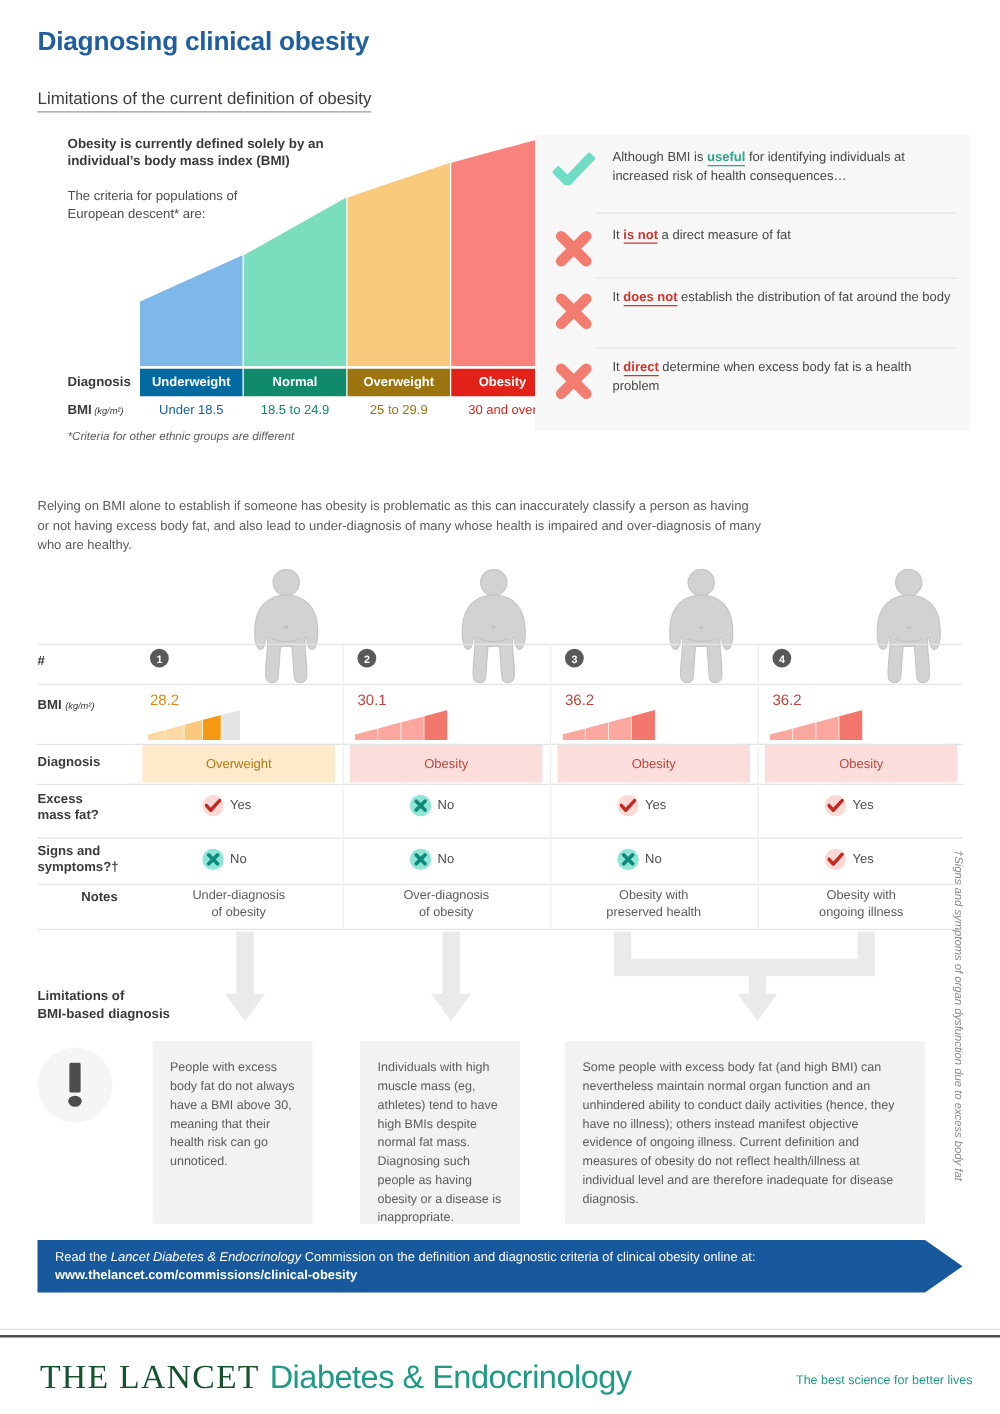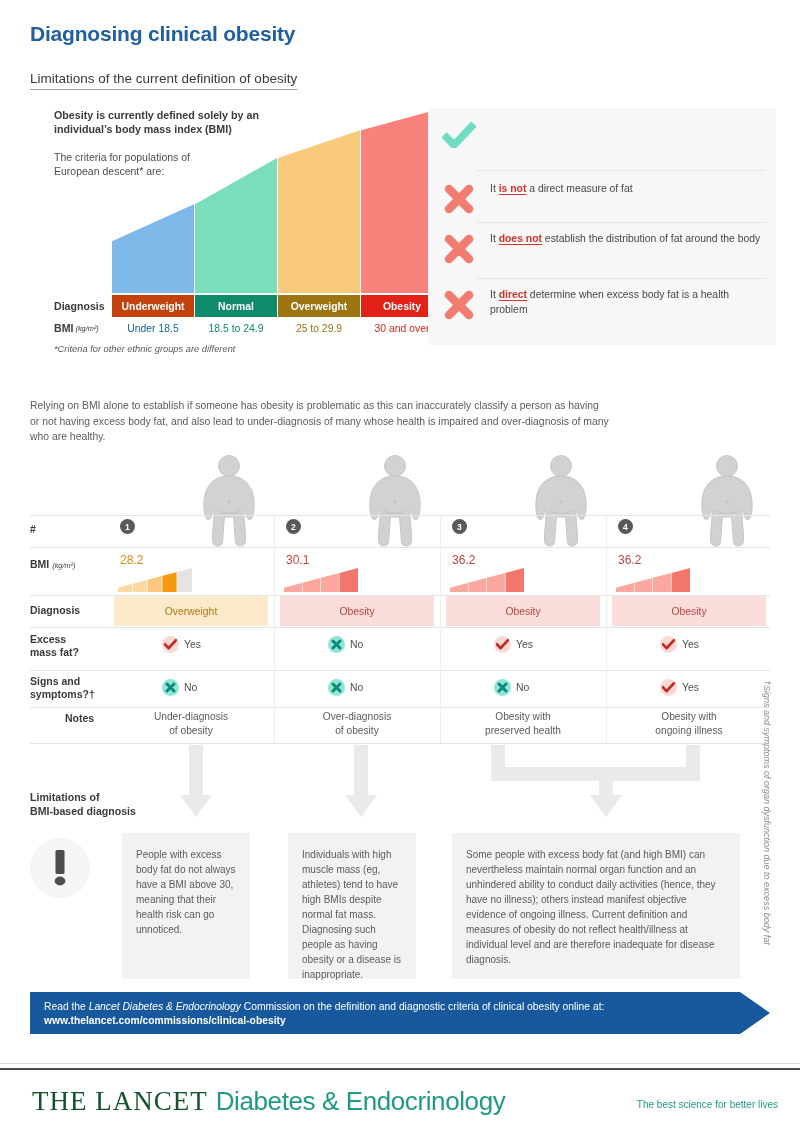--- a/index.html
+++ b/index.html
@@ -122,21 +122,21 @@
 
   <div id="ramp-wrap"><svg width="332" height="185" viewBox="0 0 332 185">
         <polygon points="0,133.2 82,96.2 82,185 0,185" fill="#7eb8e8"></polygon>
         <polygon points="83,96.2 165,49.95000000000002 165,185 83,185" fill="#79ddbe"></polygon>
         <polygon points="166,49.95000000000002 248,22.19999999999999 248,185 166,185" fill="#f9c97c"></polygon>
         <polygon points="249,22.19999999999999 331,0 331,185 249,185" fill="#f9827c"></polygon>
       </svg></div>
 
   <div id="diag-row">
     <div class="rowlabel">Diagnosis</div>
-  <div class="cell diag" style="left: 58px; width: 82px; background: #c2410c;">Underweight</div>
+  <div class="cell diag" style="left: 58px; width: 82px; background: #0369a1;">Underweight</div>
       <div class="cell diag" style="left: 141px; width: 82px; background: rgb(15, 138, 106);">Normal</div>
       <div class="cell diag" style="left: 224px; width: 82px; background: rgb(156, 116, 16);">Overweight</div>
       <div class="cell diag" style="left: 307px; width: 82px; background: rgb(226, 33, 25);">Obesity</div>
     </div>
   <div id="bmi-row">
     <div class="rowlabel">
       <span>BMI</span>
       <span class="unit">(kg/m²)</span>
     </div>
   <div class="cell val" style="left: 58px; width: 82px; color: rgb(21, 97, 158);">Under 18.5</div>
@@ -147,20 +147,21 @@
   <div id="footnote-star">*Criteria for other ethnic groups are different</div>
 </div>
 
 <div id="fact-panel">
     <div class="fact" style="top: 12px;">
       <span class="ico">
         <svg width="34" height="26" viewBox="0 0 34 26">
           <path d="M2 13 L12 23 L32 2" fill="none" stroke="#6fdcc4" stroke-width="7.5" stroke-linecap="butt" stroke-linejoin="miter"></path>
         </svg>
       </span>
+      <span class="txt"><span>Although BMI is </span><span class="em em-teal">useful</span><span> for identifying individuals at increased risk of health consequences…</span></span>
     </div>
     <div class="fact" style="top: 74px;">
       <span class="ico">
         <svg width="30" height="30" viewBox="0 0 30 30">
           <path d="M5 5 L25 25 M25 5 L5 25" stroke="#f37c71" stroke-width="8.5" stroke-linecap="round"></path>
         </svg>
       </span>
       <span class="txt"><span>It </span><span class="em em-red">is not</span><span> a direct measure of fat</span></span>
     </div>
     <div class="fact" style="top: 124px;">

